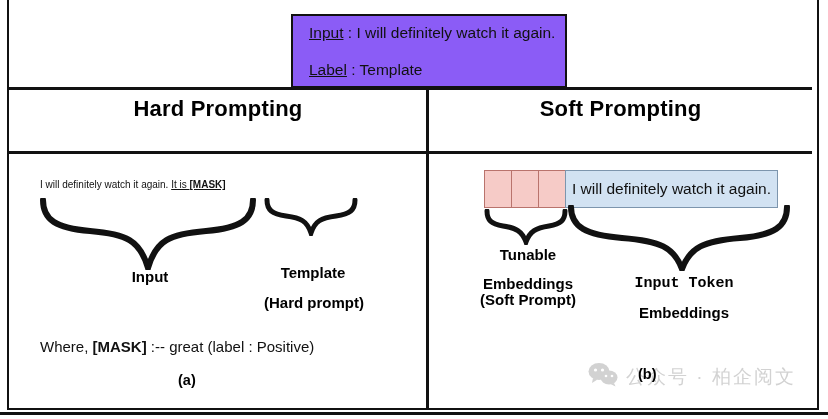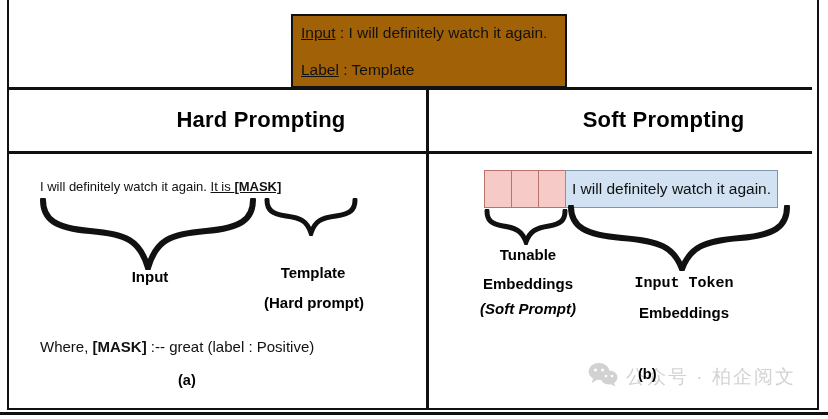--- a/index.html
+++ b/index.html
@@ -26,22 +26,22 @@
   .frame-bottom-shadow{
     position:absolute;left:0px;top:412px;width:828px;height:3px;
     background:#111;
   }
 
   
   .io-box{
     position:absolute;left:291px;top:14px;width:276px;height:74px;
     border:2px solid #111;
     box-sizing:border-box;
-    background:#a16207;
-    padding:7px 0 0 8px;
+    background:#8b5cf6;
+    padding:7px 0 0 16px;
   }
   .io-line{
     font-size:15.5px;
     line-height:20px;
     white-space:nowrap;
     color:#111;
   }
   .io-line.second{margin-top:17px;}
   .io-key{text-decoration:underline;}
   .io-sep{letter-spacing:0px;}
@@ -54,31 +54,31 @@
   .hr.r1{top:87px;}
   .hr.r2{top:151px;}
 
   
   .vdiv{
     position:absolute;left:426px;top:88px;width:3px;height:322px;background:#111;
   }
 
   
   .col-head{
-    position:absolute;top:100px;height:40px;
+    position:absolute;top:89px;height:40px;
     display:flex;align-items:center;justify-content:center;
-    font-size:22px;font-weight:bold;letter-spacing:0.2px;padding-left:43px;
+    font-size:22px;font-weight:bold;letter-spacing:0.2px;
   }
   .col-head.left{left:9px;width:418px;}
   .col-head.right{left:429px;width:383px;}
 
   
   .hard-sentence{
     position:absolute;left:40px;top:179px;
-    font-size:13px;white-space:nowrap;color:#111;
+    font-size:10px;white-space:nowrap;color:#111;
   }
   .hs-plain{}
   .hs-underline{text-decoration:underline;}
   .hs-mask{font-weight:bold;text-decoration:underline;}
 
   .brace{position:absolute;}
   .brace svg{display:block;}
 
   .lbl{
     position:absolute;text-align:center;
@@ -120,21 +120,21 @@
     box-sizing:border-box;
     display:flex;align-items:center;
     padding:0 6px;
     font-size:15.5px;
     white-space:nowrap;
     color:#111;
   }
 
   .lbl-tunable1{left:480px;top:246px;width:96px;}
   .lbl-tunable2{left:462px;top:275px;width:132px;}
-  .lbl-tunable3{left:462px;top:300px;width:132px;font-style:italic;}
+  .lbl-tunable3{left:462px;top:291px;width:132px;}
   .lbl-itok1{left:620px;top:275px;width:128px;font-family:Liberation Mono, monospace;}
   .lbl-itok2{left:620px;top:304px;width:128px;}
 
   
   .watermark{
     position:absolute;left:588px;top:362px;
     display:flex;align-items:center;
     color:#d2d2d2;
     font-size:19px;
     letter-spacing:2px;

